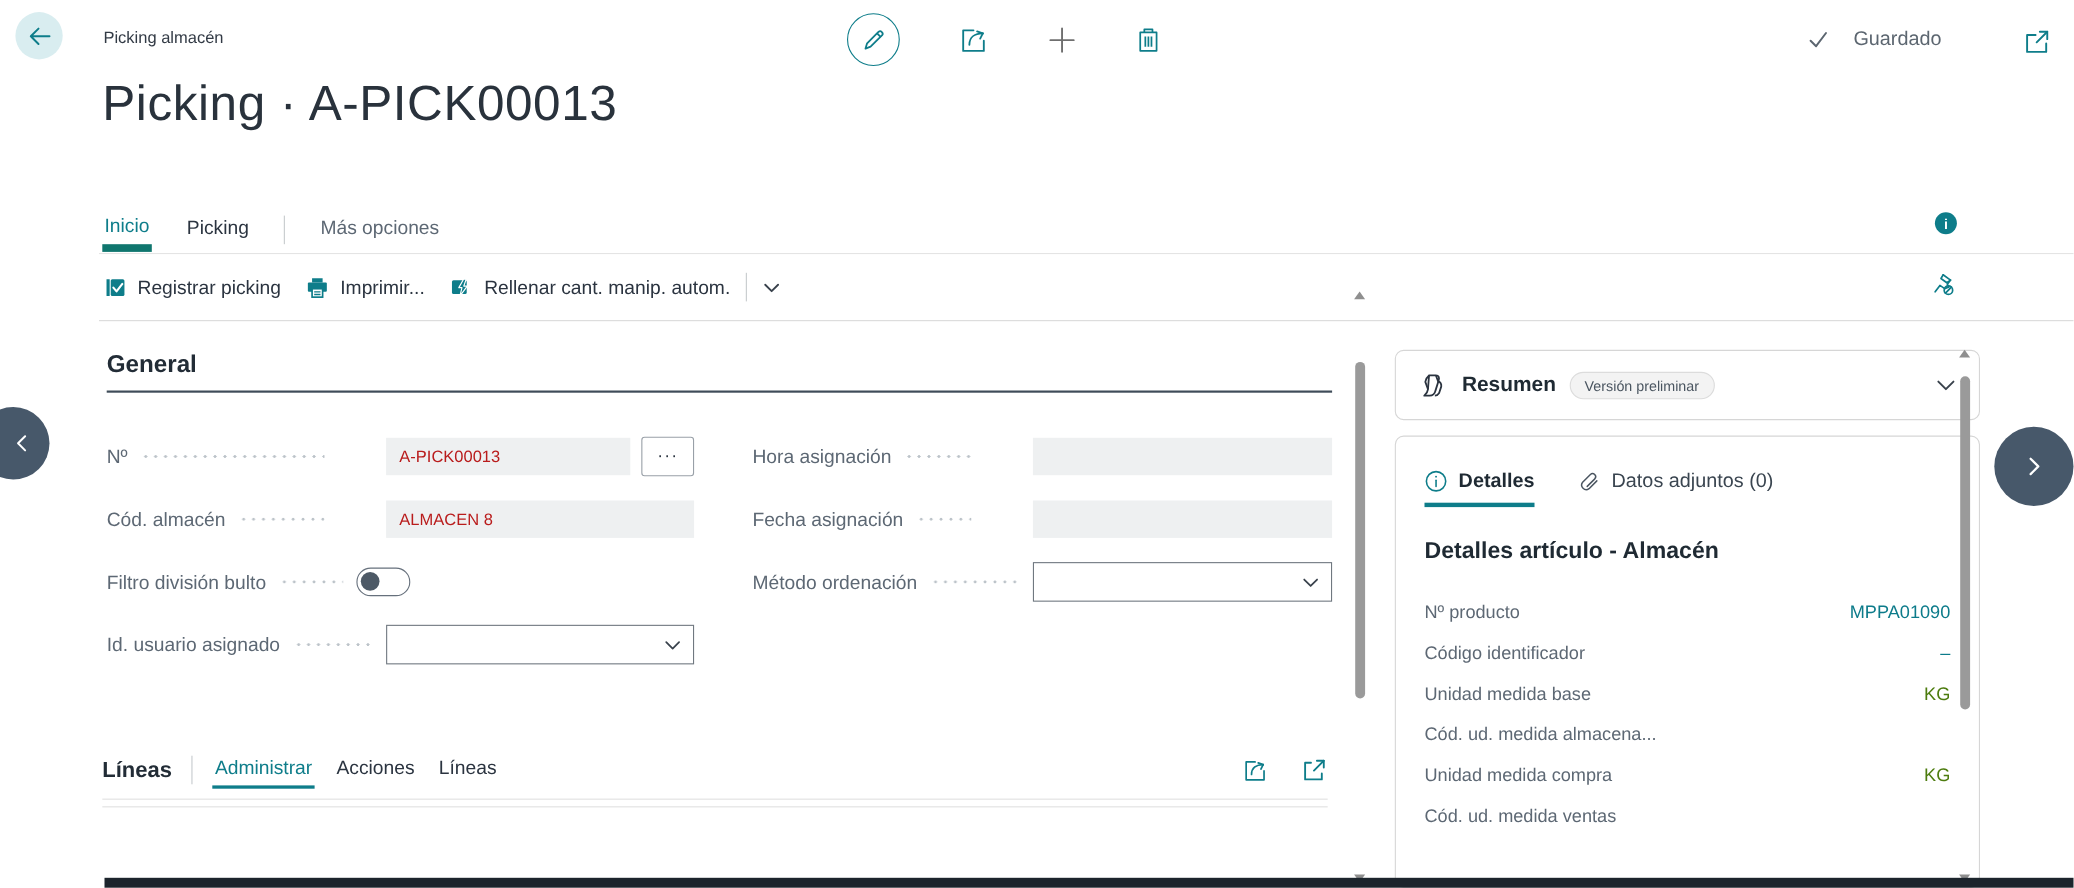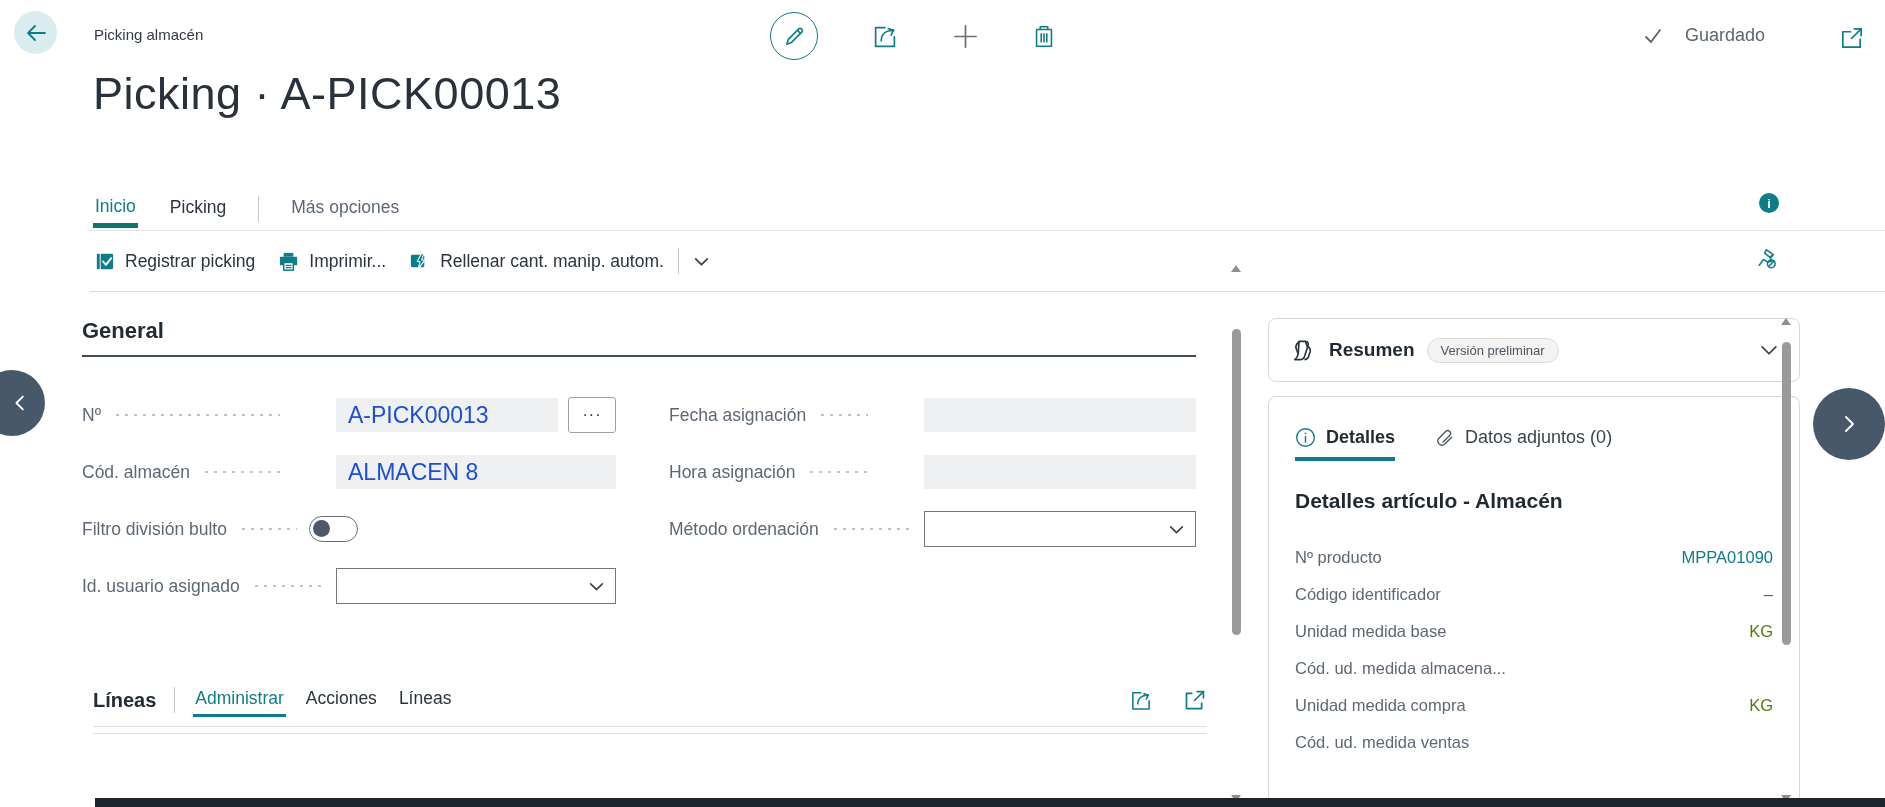--- a/index.html
+++ b/index.html
@@ -17,48 +17,48 @@
   .pencil-circle { width:48px; height:48px; border:1.6px solid #0e7d8a; border-radius:50%; }
   .save-area { right:120px; top:25px; display:flex; align-items:center; gap:22px; color:#5c6670; font-size:18px; }
   .popout-btn { right:20px; top:25px; }
 
   
   .page-title { left:93px; top:68px; font-size:45px; font-weight:300; color:#29323c; letter-spacing:.5px; }
 
   
   .tabstrip { left:93px; top:188px; display:flex; align-items:center; gap:30px; height:42px; }
   .tab { font-size:17.5px; padding:6px 2px 9px 2px; cursor:pointer; color:#2b3440; }
-  .tab.active { color:#0e7d8a; border-bottom:5px solid #0f766e; padding-bottom:6px; }
+  .tab.active { color:#0e7d8a; border-bottom:7px solid #0f766e; padding-bottom:6px; }
   .tab.more { color:#5d6874; }
   .vdiv { width:1px; height:26px; background:#c6cacd; }
   .tab-divider-line { left:90px; right:0; top:230px; height:1px; background:#e4e4e4; }
   .info-circle { right:106px; top:193px; width:20px; height:20px; border-radius:50%;
                  background:#0e7d8a; color:#fff; font-size:13px; font-weight:bold;
                  display:flex; align-items:center; justify-content:center; cursor:pointer; }
 
   
   .actionbar { left:93px; top:231px; height:60px; display:flex; align-items:center; gap:22px; }
   .action-item { display:flex; align-items:center; gap:9px; font-size:17.5px; color:#2b3440; cursor:pointer; }
   .action-split { display:flex; align-items:center; gap:14px; }
   .action-divider-line { left:90px; right:0; top:291px; height:1px; background:#dadada; }
   .unpin-right { right:106px; top:245px; }
 
   
-  .general { left:82px; top:318px; width:1114px; }
+  .general { left:97px; top:318px; width:1114px; }
   .section-title { font-size:22px; font-weight:bold; color:#222c36; padding-bottom:11px;
                    border-bottom:2px solid #3f4c59; }
   .fieldcol-left  { position:absolute; left:0;   top:80px;  width:534px; }
   .fieldcol-right { position:absolute; left:587px; top:80px; width:527px; }
   .field { display:flex; align-items:center; height:34px; margin-bottom:23px; }
   .flabel { color:#5d6874; font-size:17.5px; white-space:nowrap; }
   .leader { flex:1; height:4px; margin:0 12px;
             background-image:radial-gradient(circle,#bcc3c9 1.3px, transparent 1.5px);
             background-size:9px 4px; background-repeat:repeat-x; background-position:left center; }
   .gray-input { background:#eef0f1; height:34px; display:flex; align-items:center;
-                padding:0 12px; font-size:23px; color:#1d4ed8;margin-left:44px; }
+                padding:0 12px; font-size:15px; color:#b91c1c;margin-left:44px; }
   .assist-btn { width:48px; height:36px; border:1px solid #99a0a8; border-radius:3px; background:#fff;
                 margin-left:10px; display:flex; align-items:center; justify-content:center;
                 font-size:16px; letter-spacing:1px; color:#2b3440; cursor:pointer; }
   .dropdown { background:#fff; border:1px solid #707880; height:36px; display:flex; align-items:center;
               justify-content:flex-end; padding:0 10px; cursor:pointer; }
   .toggle { width:49px; height:26px; border:1.6px solid #66707c; border-radius:14px; background:#fff;
             position:relative; cursor:pointer; }
   .toggle .knob { position:absolute; left:3px; top:2.5px; width:17px; height:17px; border-radius:50%;
                   background:#4d5966; }
 
@@ -272,26 +272,26 @@
         <span style="margin-right:auto;"></span>
         <svg width="17" height="17" viewBox="0 0 16 16" fill="none" stroke="#39424c" stroke-width="1.5" stroke-linecap="round" stroke-linejoin="round">
             <path d="M2.5 5.5 L8 11 L13.5 5.5"></path>
           </svg>
       </div>
     </div>
   </div>
 
   <div class="fieldcol-right">
     <div class="field">
+      <span class="flabel">Hora asignación</span>
+      <span class="leader"></span>
+      <div class="gray-input" style="width:272px;"></div>
+    </div>
+    <div class="field">
       <span class="flabel">Fecha asignación</span>
-      <span class="leader"></span>
-      <div class="gray-input" style="width:272px;"></div>
-    </div>
-    <div class="field">
-      <span class="flabel">Hora asignación</span>
       <span class="leader"></span>
       <div class="gray-input" style="width:272px;"></div>
     </div>
     <div class="field">
       <span class="flabel">Método ordenación</span>
       <span class="leader"></span>
       <div class="dropdown" style="width:272px;">
         <span style="margin-right:auto;"></span>
         <svg width="17" height="17" viewBox="0 0 16 16" fill="none" stroke="#39424c" stroke-width="1.5" stroke-linecap="round" stroke-linejoin="round">
             <path d="M2.5 5.5 L8 11 L13.5 5.5"></path>

